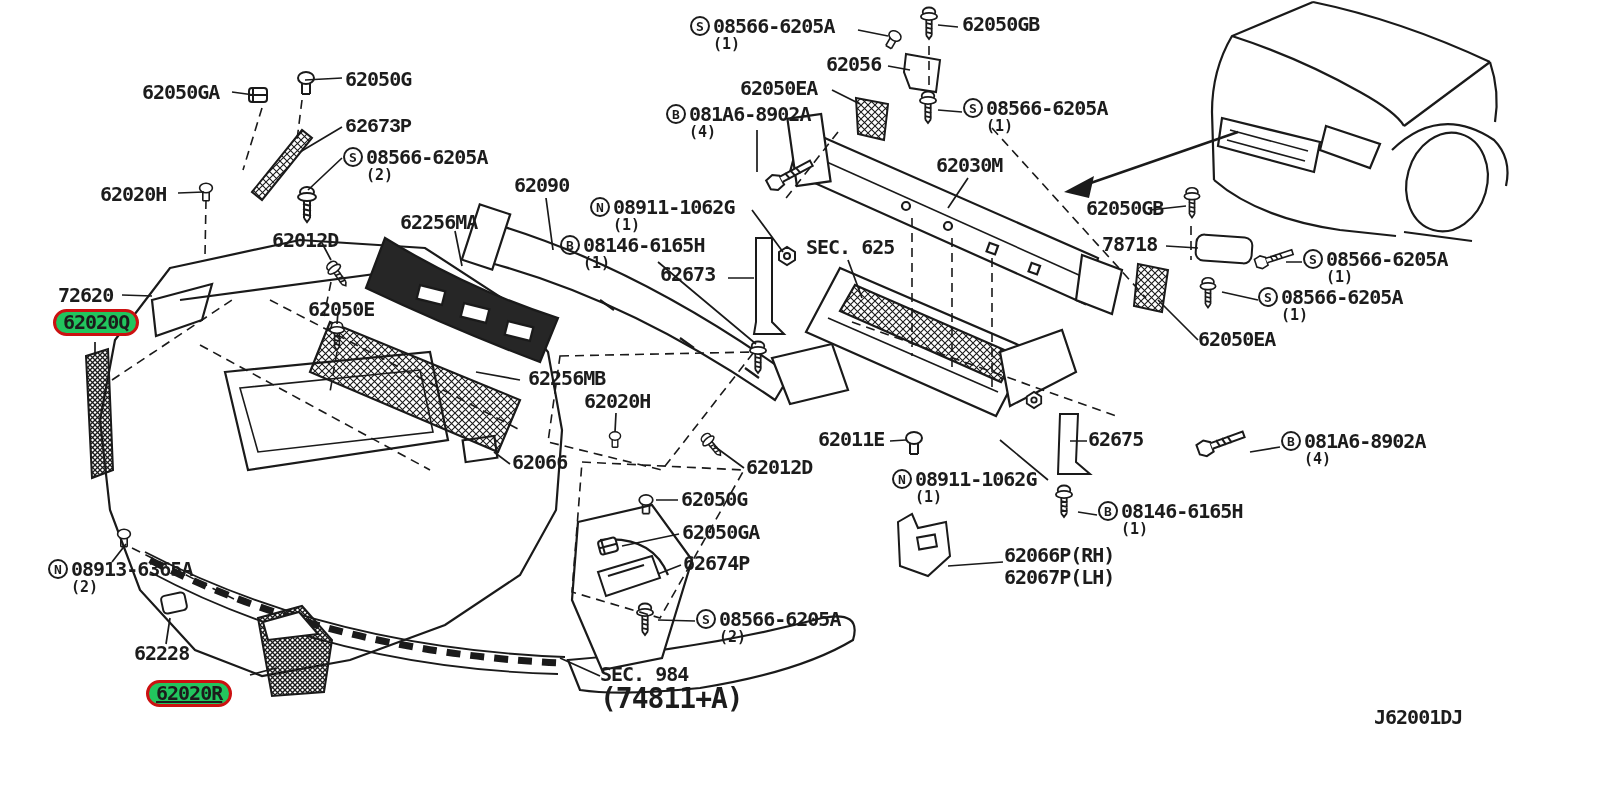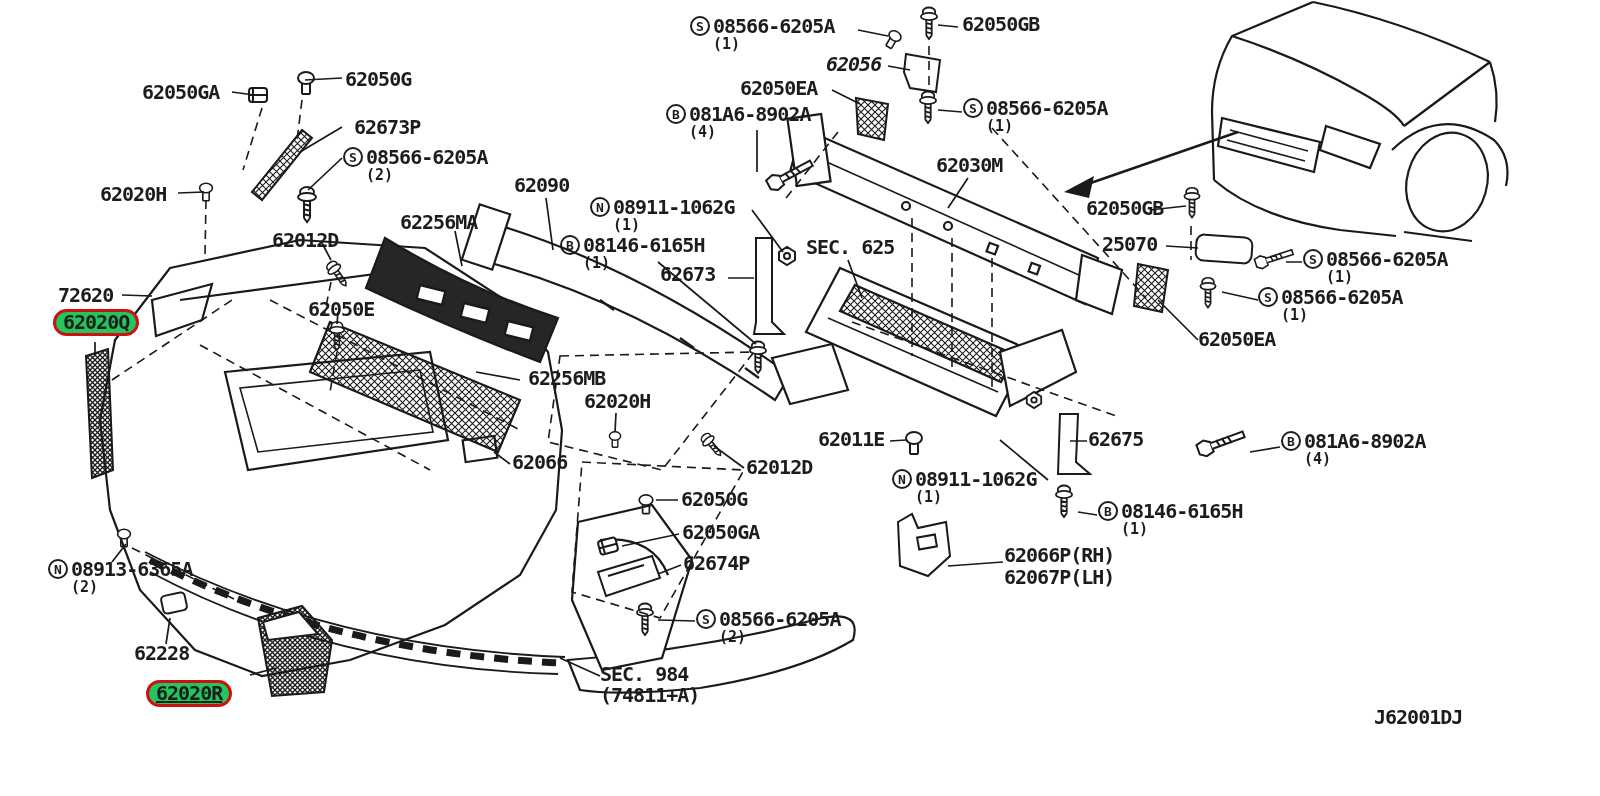--- a/index.html
+++ b/index.html
@@ -7,21 +7,21 @@
          font-family:"DejaVu Sans Mono","Liberation Mono",monospace;}
   #art{position:absolute;left:0;top:0;}
   #labels{position:absolute;left:0;top:0;width:100%;height:100%;}
   .label{position:absolute;color:#1c1c1c;font-weight:bold;font-size:20px;
          line-height:1.02;letter-spacing:-1px;white-space:nowrap;cursor:pointer;}
   .label .row{display:flex;align-items:center;gap:3px;}
   .circ{display:inline-flex;align-items:center;justify-content:center;
         width:20px;height:20px;border:2.4px solid #1c1c1c;border-radius:50%;
         font-size:13px;letter-spacing:0;flex:0 0 auto;box-sizing:border-box;}
   .qty{font-size:15px;letter-spacing:0;margin-left:23px;margin-top:1px;}
-  .l2{font-size:20px;margin-top:1px;}
+  .l2{font-size:28px;margin-top:1px;}
   .label.hl .txt{display:inline-block;border:3.2px solid #cc1111;border-radius:17px;
                  padding:0 7px 1px 7px;background:#22c55e;}
 </style>
 </head>
 <body>
 
 <div id="stage">
 
 <svg id="art" width="1600" height="796" viewBox="0 0 1600 796">
   <defs>
@@ -231,21 +231,21 @@
       <div class="label noprefix" style="left: 142px; top: 82px;">
         <div class="row">
           <span class="txt">62050GA</span>
         </div>
       </div>
       <div class="label noprefix" style="left: 345px; top: 69px;">
         <div class="row">
           <span class="txt">62050G</span>
         </div>
       </div>
-      <div class="label noprefix" style="left: 354px; top: 117px;">
+      <div class="label noprefix" style="left: 345px; top: 117px; font-family: Liberation Mono, monospace;">
         <div class="row">
           <span class="txt">62673P</span>
         </div>
       </div>
       <div class="label" style="left: 343px; top: 147px;">
         <div class="row">
           <span class="circ">S</span>
           <span class="txt">08566-6205A</span>
         </div>
         <div class="qty">(2)</div>
@@ -384,21 +384,21 @@
           <span class="circ">S</span>
           <span class="txt">08566-6205A</span>
         </div>
         <div class="qty">(1)</div>
       </div>
       <div class="label noprefix" style="left: 962px; top: 14px;">
         <div class="row">
           <span class="txt">62050GB</span>
         </div>
       </div>
-      <div class="label noprefix" style="left: 826px; top: 54px; font-style: italic;">
+      <div class="label noprefix" style="left: 826px; top: 54px;">
         <div class="row">
           <span class="txt">62056</span>
         </div>
       </div>
       <div class="label noprefix" style="left: 740px; top: 78px;">
         <div class="row">
           <span class="txt">62050EA</span>
         </div>
       </div>
       <div class="label" style="left: 666px; top: 104px;">
@@ -415,21 +415,21 @@
         </div>
         <div class="qty">(1)</div>
       </div>
       <div class="label noprefix" style="left: 1086px; top: 198px;">
         <div class="row">
           <span class="txt">62050GB</span>
         </div>
       </div>
       <div class="label noprefix" style="left: 1102px; top: 234px;">
         <div class="row">
-          <span class="txt">25070</span>
+          <span class="txt">78718</span>
         </div>
       </div>
       <div class="label" style="left: 1303px; top: 249px;">
         <div class="row">
           <span class="circ">S</span>
           <span class="txt">08566-6205A</span>
         </div>
         <div class="qty">(1)</div>
       </div>
       <div class="label" style="left: 1258px; top: 287px;">

